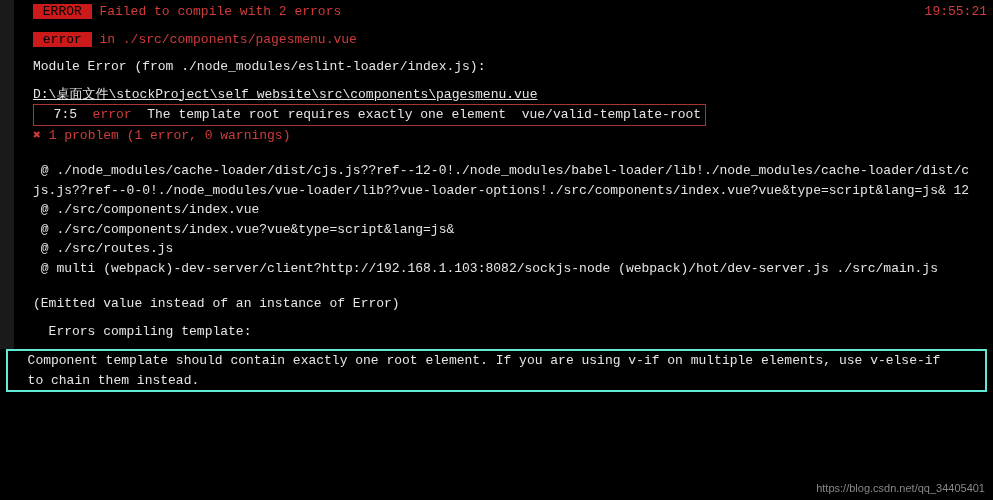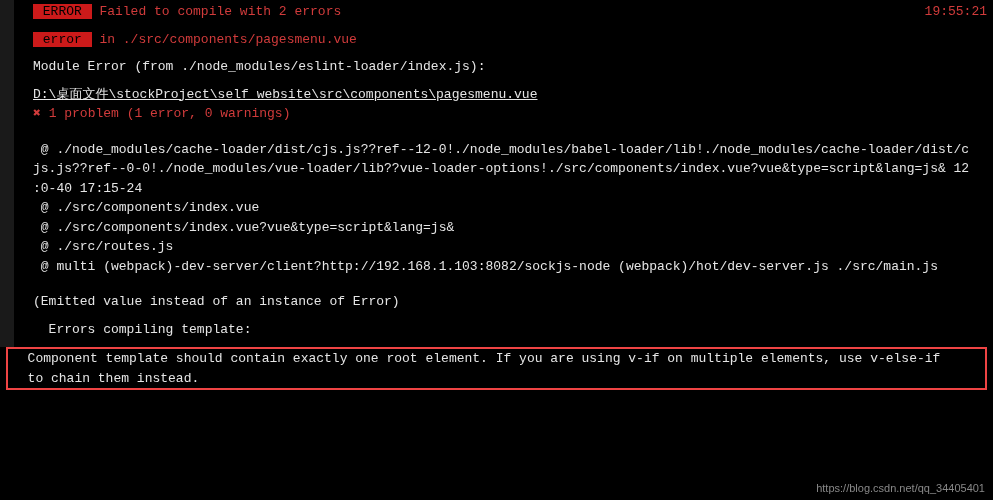--- a/index.html
+++ b/index.html
@@ -48,21 +48,21 @@
     top: 2px;
     color: #d13b3b;
   }
   .lint-box {
     border: 1px solid #a33;
     display: inline-block;
     padding: 0 4px;
     margin-left: 0;
   }
   .highlight-rect {
-    border: 2px solid #ef4444;
+    border: 2px solid #5eead4;
     position: absolute;
     left: 6px;
     right: 6px;
     padding: 0 4px;
   }
   .watermark {
     position: absolute;
     right: 8px;
     bottom: 4px;
     color: #888;
@@ -86,29 +86,29 @@
     <div class="line"><span class="badge-error-lower"> error </span><span class="red"> in ./src/components/pagesmenu.vue</span></div>
 
     <div class="spacer"></div>
 
     <div class="line white">Module Error (from ./node_modules/eslint-loader/index.js):</div>
 
     <div class="spacer"></div>
 
     <div class="line white underline">D:\桌面文件\stockProject\self website\src\components\pagesmenu.vue</div>
 
+    <div class="line"><span class="lint-box"><span class="white">  7:5  </span><span class="red">error</span><span class="white">  The template root requires exactly one element  vue/valid-template-root</span></span></div>
 
     <div class="line red">✖ 1 problem (1 error, 0 warnings)</div>
 
     <div class="spacer"></div>
     <div class="spacer"></div>
 
     <div class="line white"> @ ./node_modules/cache-loader/dist/cjs.js??ref--12-0!./node_modules/babel-loader/lib!./node_modules/cache-loader/dist/c</div>
     <div class="line white">js.js??ref--0-0!./node_modules/vue-loader/lib??vue-loader-options!./src/components/index.vue?vue&amp;type=script&amp;lang=js&amp; 12</div>
-    <div class="line white">:0-40 17:15-24</div>
     <div class="line white"> @ ./src/components/index.vue</div>
     <div class="line white"> @ ./src/components/index.vue?vue&amp;type=script&amp;lang=js&amp;</div>
     <div class="line white"> @ ./src/routes.js</div>
     <div class="line white"> @ multi (webpack)-dev-server/client?http://192.168.1.103:8082/sockjs-node (webpack)/hot/dev-server.js ./src/main.js</div>
 
     <div class="spacer"></div>
 
 
     <div class="spacer"></div>
 

